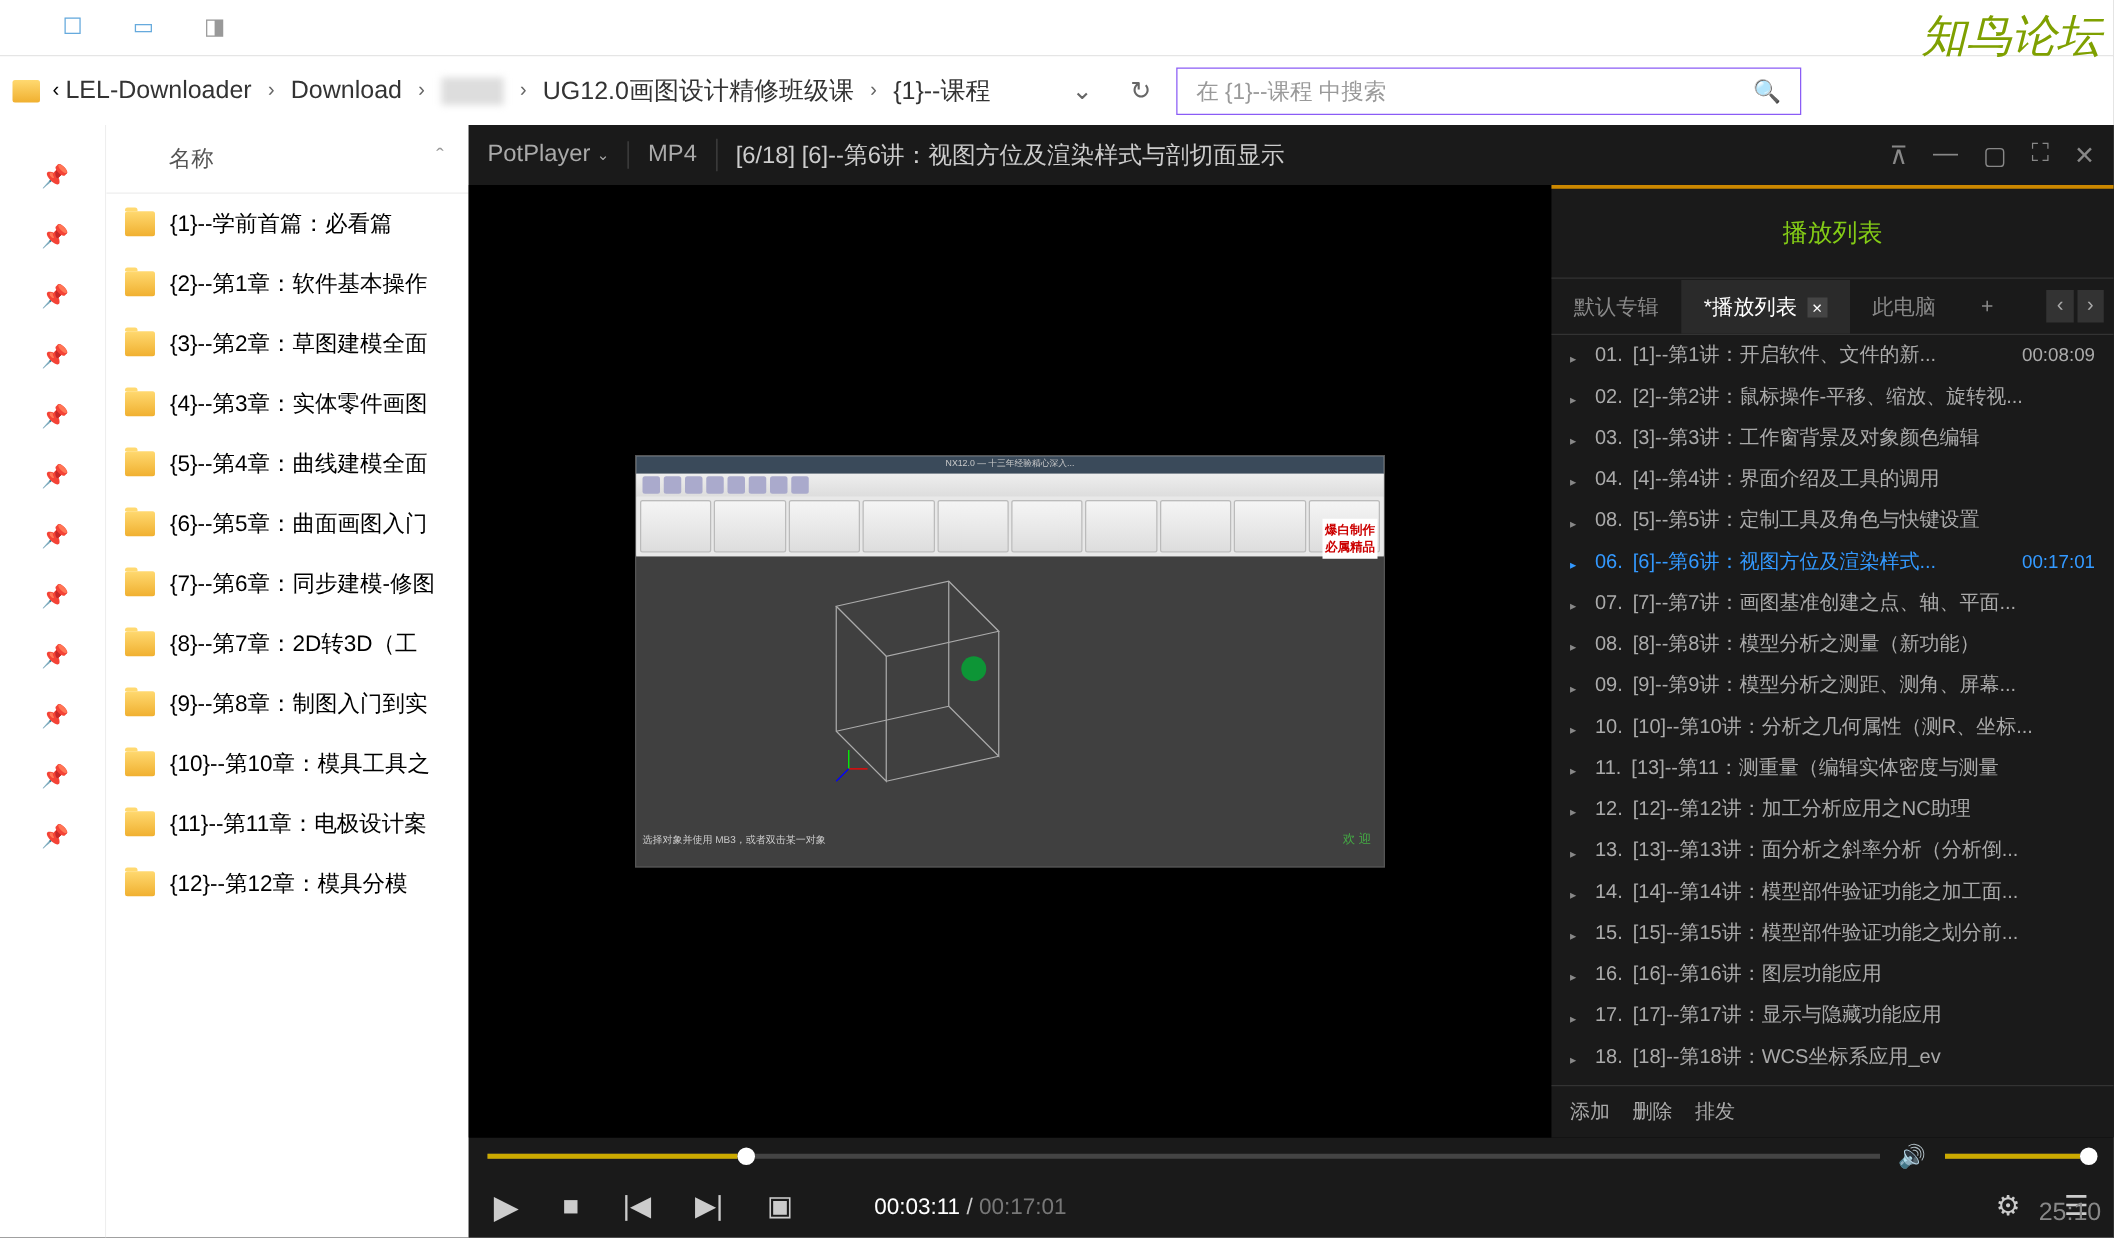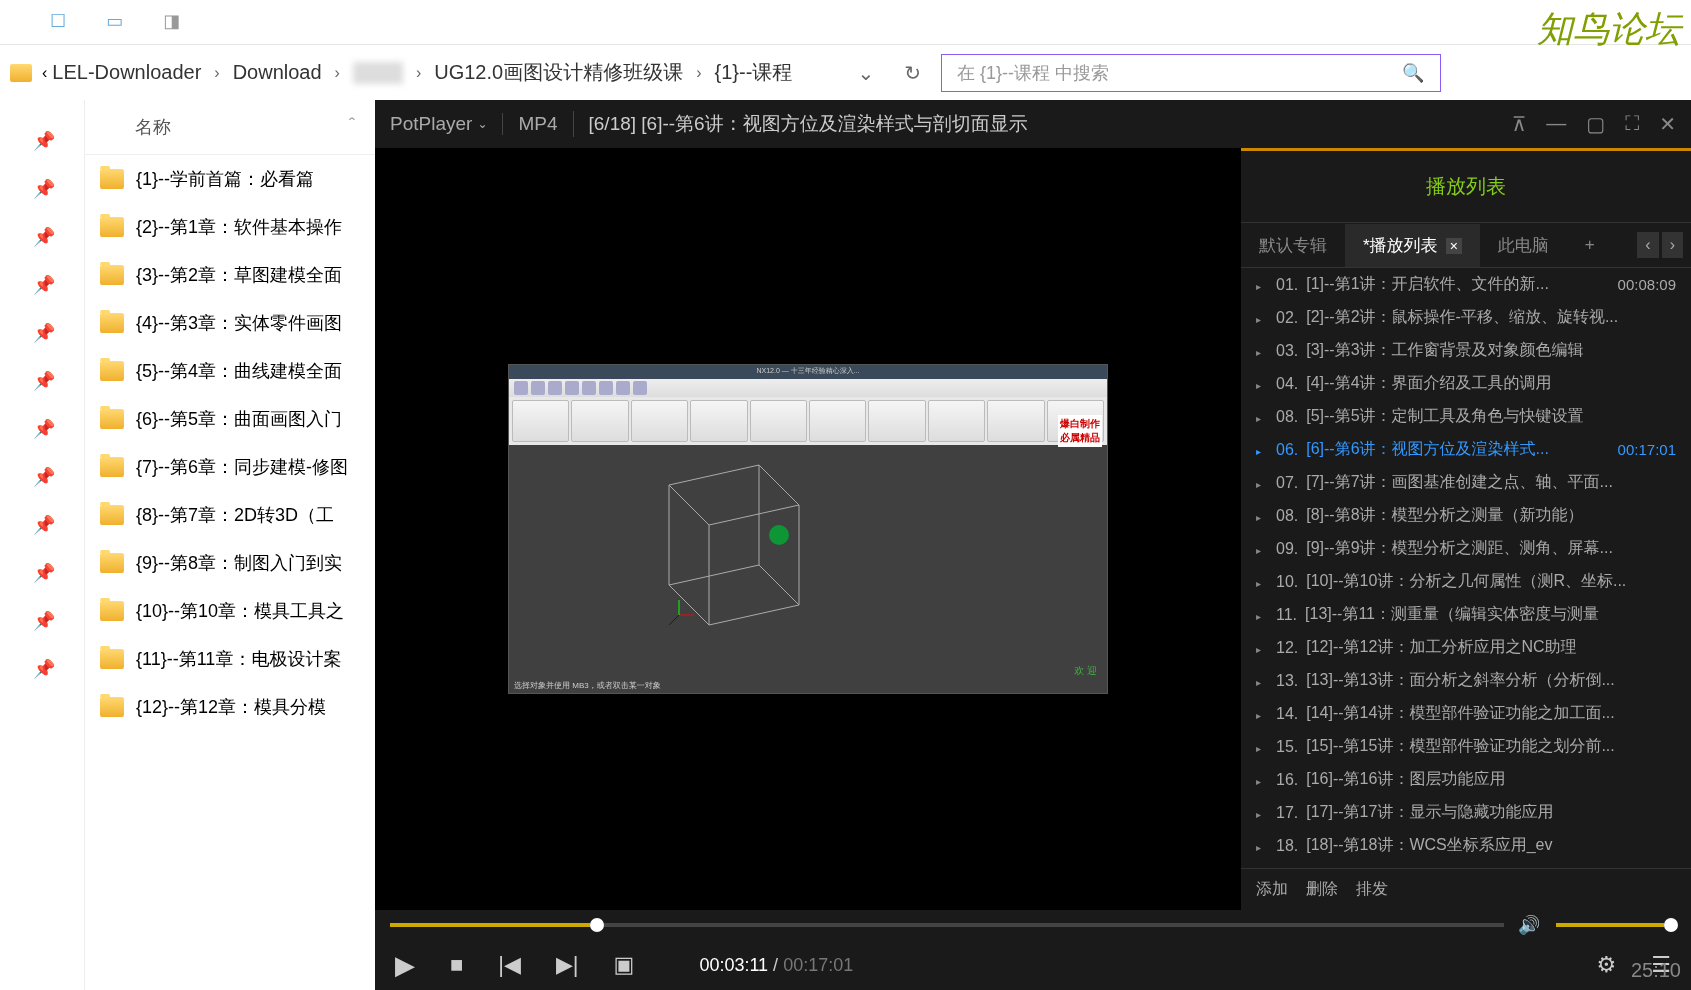--- a/index.html
+++ b/index.html
@@ -43,21 +43,21 @@
 .video-area { flex: 1; display: flex; align-items: center; justify-content: center; position: relative; background:#000; }
 .cad-screenshot { width: 600px; height: 330px; background: #404040; position: relative; border: 1px solid #555; }
 .cad-toolbar { height: 80px; background: #d4d4d4; border-bottom:1px solid #888;}
 .cad-toolbar .row { height:18px; background:linear-gradient(#eee,#ddd); display:flex; gap:3px; padding:2px 5px;}
 .cad-toolbar .row span { width:14px; height:14px; background:#aac; border-radius:2px;}
 .cad-toolbar .titlerow{height:14px;background:#3a4a5a;color:#ccc;font-size:7px;text-align:center;padding-top:1px;}
 .cad-toolbar .bigrow{height:48px;display:flex;gap:2px;padding:3px;background:#e8e8e8;}
 .cad-toolbar .bigrow div{flex:1;background:linear-gradient(#f5f5f5,#ddd);border:1px solid #bbb;border-radius:2px;}
 .cad-redtext{position:absolute;right:5px;top:50px;color:#c00;font-size:10px;font-weight:bold;text-align:center;background:#fff;padding:2px;}
 .cube-svg { position:absolute; top:90px; left:120px; }
-.cad-bottom{position:absolute;bottom:2px;left:5px;font-size:8px;color:#ccc;}
+.cad-bottom{position:absolute;bottom:16px;left:5px;font-size:8px;color:#ccc;}
 .cad-welcome{position:absolute;bottom:15px;right:10px;font-size:10px;color:#4a4;}
 
 .playlist-panel { width: 450px; background: #1a1a1a; display: flex; flex-direction: column; border-top:3px solid #cc8800;}
 .playlist-title { text-align: center; padding: 22px; font-size: 20px; color: #84cc16; border-bottom: 1px solid #333; }
 .playlist-tabs { display: flex; height: 45px; border-bottom: 1px solid #333; align-items: center; }
 .playlist-tabs .tab { padding: 10px 18px; color: #888; font-size: 17px; cursor: pointer; }
 .playlist-tabs .tab.active { color: #fff; background: #2a2a2a; }
 .playlist-tabs .tab .close { margin-left:8px; font-size:14px; background:#444; padding:0 4px;}
 .playlist-tabs .nav-arrows { margin-left:auto; display:flex; gap:3px; margin-right:8px;}
 .playlist-tabs .nav-arrows span { background:#333; padding:4px 8px; color:#aaa; cursor:pointer;}

